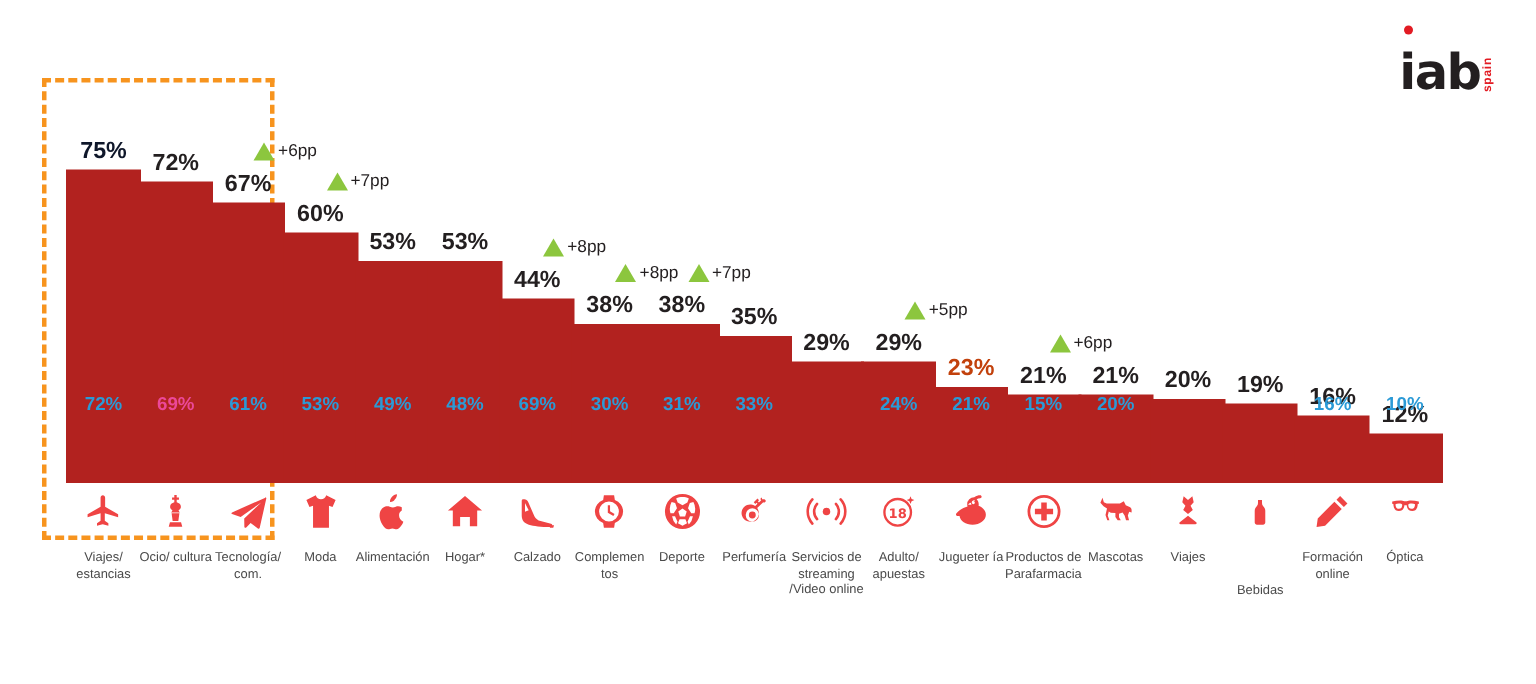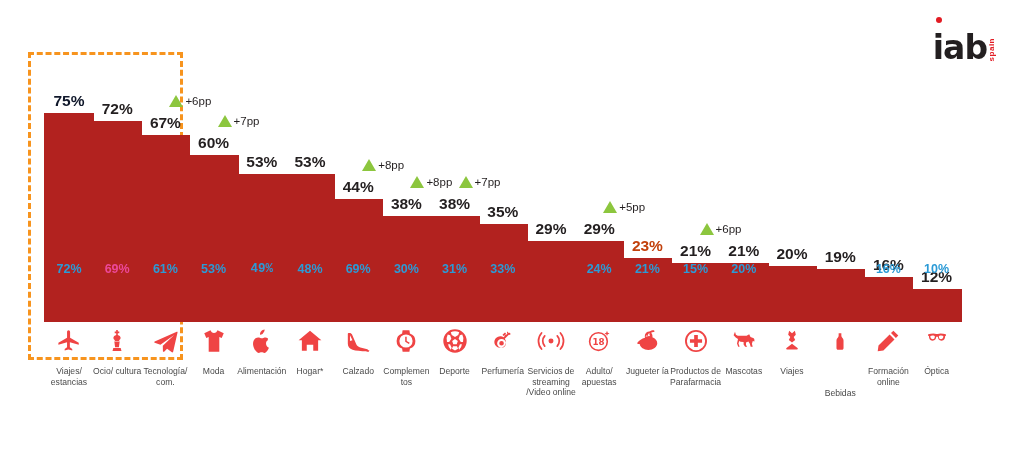--- a/index.html
+++ b/index.html
@@ -127,21 +127,21 @@
         <span class="delta-text">+7pp</span>
       </div>
       <div class="cat-icon" style="left: 188.6px; width: 50px; top: 328px; height: 32px;">
         <svg viewBox="0 0 24 24" width="26" height="26">
           <path fill="currentColor" d="M8.8 2L3 4.9l1.9 4.4 2.2-.9V22h9.8V8.4l2.2.9L21 4.9 15.2 2c-.4 1.5-1.7 2.5-3.2 2.5S9.2 3.5 8.8 2z"></path>
         </svg>
       </div>
       <div class="cat-label" style="left: 184.6px; width: 58px; top: 366px;">Moda</div>
       <div class="bar" style="left: 236.8px; top: 174.13px; width: 50px; height: 147.87px; background: rgb(178, 34, 31);"></div>
       <div class="val-top" style="left: 231.8px; width: 60px; top: 153.13px; color: rgb(35, 31, 32);">53%</div>
-      <div class="val-inner" style="left: 236.8px; width: 50px; top: 262px; color: rgb(43, 154, 214); font-family: Liberation Mono, monospace;">49%</div>
+      <div class="val-inner" style="left: 236.8px; width: 50px; top: 262px; color: rgb(43, 154, 214);">49%</div>
       <div class="cat-icon" style="left: 236.8px; width: 50px; top: 328px; height: 32px;">
         <svg viewBox="0 0 24 24" width="25" height="26">
           <path fill="currentColor" d="M13.6 4.3c1-.9 1.5-2.2 1.4-3.3-1.2.1-2.5.8-3.3 1.7-.7.8-1.3 2-1.1 3.2 1.3.1 2.6-.6 3-1.6zM18.1 9.3c-1.3-.8-2.8-.8-3.8-.4-.8.3-1.4.5-1.9.5-.6 0-1.2-.2-2-.5-1.1-.4-2.7-.5-4.1.5C4.6 10.5 3.5 13 4 16c.3 1.9 1.2 4 2.4 5.4.9 1 1.9 2 3 2 1 0 1.4-.6 2.7-.6s1.6.6 2.7.6c1.1 0 1.9-1 2.8-2.1.9-1.1 1.3-2.2 1.5-2.8-3.2-1.3-3.7-5.8-1-7.2z"></path>
         </svg>
       </div>
       <div class="cat-label" style="left: 232.8px; width: 58px; top: 366px;">Alimentación</div>
       <div class="bar" style="left: 285px; top: 174.13px; width: 50px; height: 147.87px; background: rgb(178, 34, 31);"></div>
       <div class="val-top" style="left: 280px; width: 60px; top: 153.13px; color: rgb(35, 31, 32);">53%</div>
       <div class="val-inner" style="left: 285px; width: 50px; top: 262px; color: rgb(43, 154, 214);">48%</div>
       <div class="cat-icon" style="left: 285px; width: 50px; top: 328px; height: 32px;">

